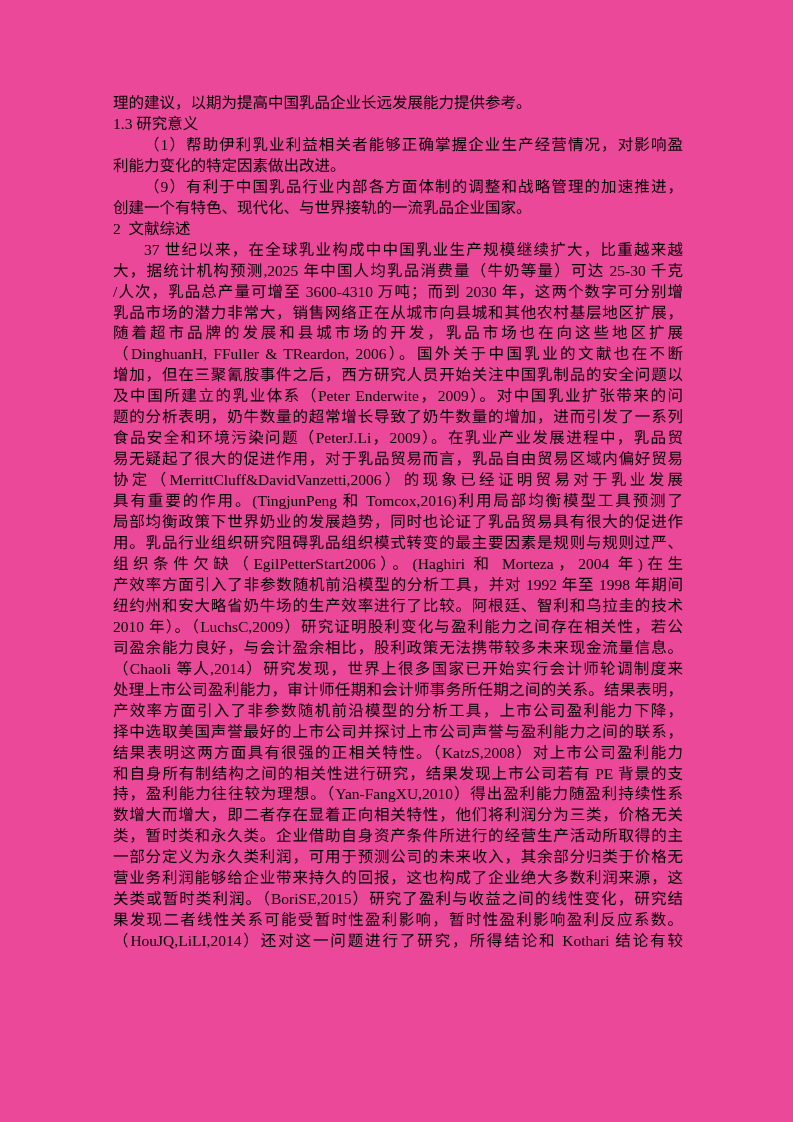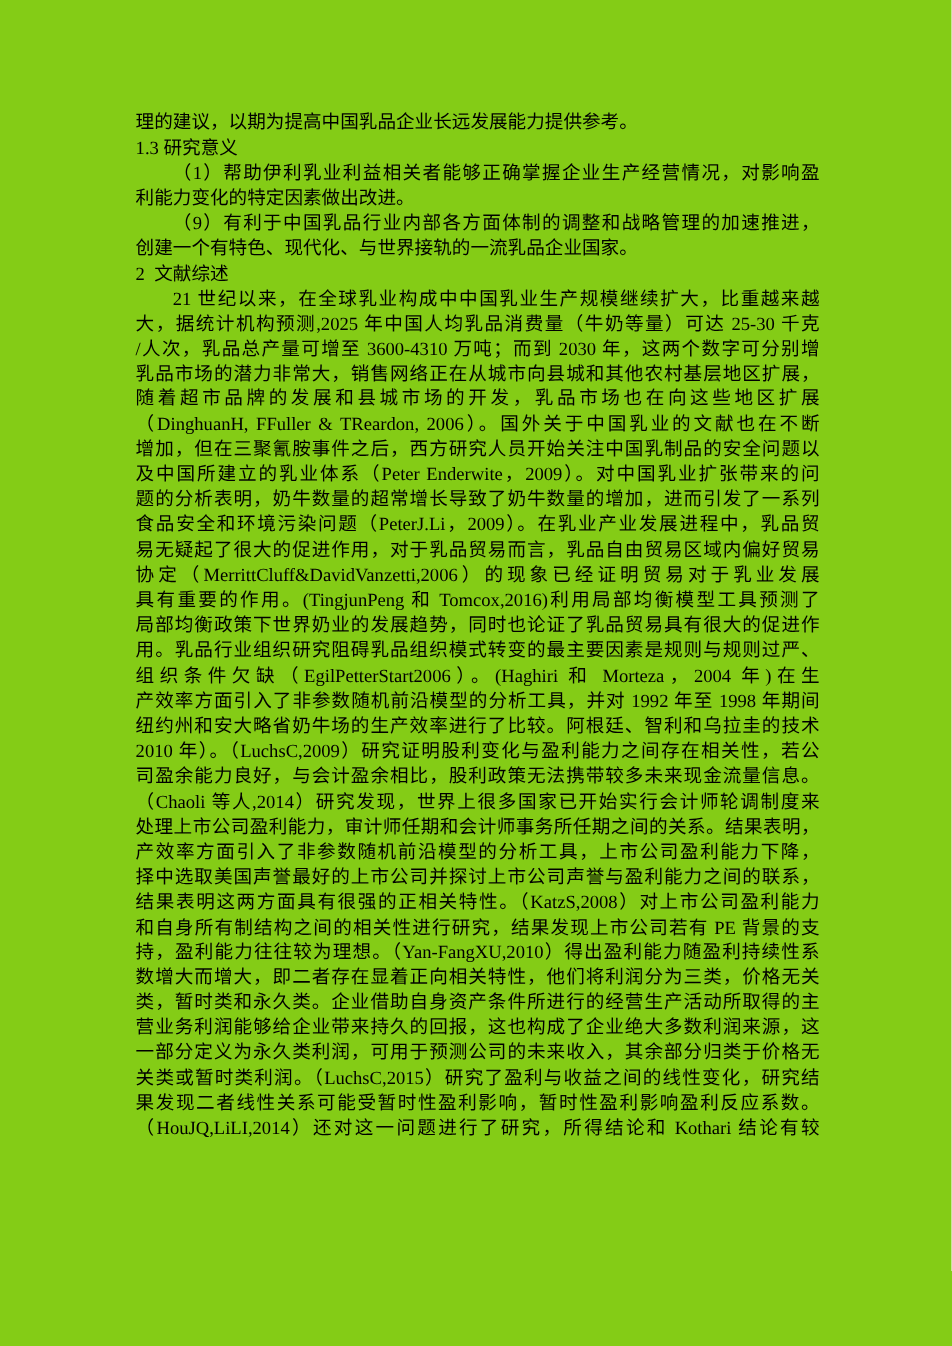--- a/index.html
+++ b/index.html
@@ -4,21 +4,21 @@
 <style>
   html, body {
     margin: 0;
     padding: 0;
     background: #ffffff;
   }
   .page {
     position: relative;
     width: 793px;
     height: 1122px;
-    background: #84cc16;
+    background: #ec4899;
     overflow: hidden;
   }
   .text-block {
     position: absolute;
     left: 113px;
     top: 93px;
     width: 570px;
   }
   .line {
     font-family: "Liberation Serif", "DejaVu Serif", serif;
@@ -45,21 +45,21 @@
 
 <div class="page">
   <div class="text-block">
       <div class="line left">理的建议，以期为提高中国乳品企业长远发展能力提供参考。</div>
       <div class="line left">1.3 研究意义</div>
       <div class="line justify indent">（1）帮助伊利乳业利益相关者能够正确掌握企业生产经营情况，对影响盈</div>
       <div class="line left">利能力变化的特定因素做出改进。</div>
       <div class="line justify indent">（9）有利于中国乳品行业内部各方面体制的调整和战略管理的加速推进，</div>
       <div class="line left">创建一个有特色、现代化、与世界接轨的一流乳品企业国家。</div>
       <div class="line left">2  文献综述</div>
-      <div class="line justify indent">21 世纪以来，在全球乳业构成中中国乳业生产规模继续扩大，比重越来越</div>
+      <div class="line justify indent">37 世纪以来，在全球乳业构成中中国乳业生产规模继续扩大，比重越来越</div>
       <div class="line justify">大，据统计机构预测,2025 年中国人均乳品消费量（牛奶等量）可达 25-30 千克</div>
       <div class="line justify">/人次，乳品总产量可增至 3600-4310 万吨；而到 2030 年，这两个数字可分别增</div>
       <div class="line justify">乳品市场的潜力非常大，销售网络正在从城市向县城和其他农村基层地区扩展，</div>
       <div class="line justify">随着超市品牌的发展和县城市场的开发，乳品市场也在向这些地区扩展</div>
       <div class="line justify">（DinghuanH, FFuller &amp; TReardon, 2006）。国外关于中国乳业的文献也在不断</div>
       <div class="line justify">增加，但在三聚氰胺事件之后，西方研究人员开始关注中国乳制品的安全问题以</div>
       <div class="line justify">及中国所建立的乳业体系（Peter Enderwite，2009）。对中国乳业扩张带来的问</div>
       <div class="line justify">题的分析表明，奶牛数量的超常增长导致了奶牛数量的增加，进而引发了一系列</div>
       <div class="line justify">食品安全和环境污染问题（PeterJ.Li，2009）。在乳业产业发展进程中，乳品贸</div>
       <div class="line justify">易无疑起了很大的促进作用，对于乳品贸易而言，乳品自由贸易区域内偏好贸易</div>
@@ -74,19 +74,19 @@
       <div class="line justify">司盈余能力良好，与会计盈余相比，股利政策无法携带较多未来现金流量信息。</div>
       <div class="line justify">（Chaoli 等人,2014）研究发现，世界上很多国家已开始实行会计师轮调制度来</div>
       <div class="line justify">处理上市公司盈利能力，审计师任期和会计师事务所任期之间的关系。结果表明，</div>
       <div class="line justify">产效率方面引入了非参数随机前沿模型的分析工具，上市公司盈利能力下降，</div>
       <div class="line justify">择中选取美国声誉最好的上市公司并探讨上市公司声誉与盈利能力之间的联系，</div>
       <div class="line justify">结果表明这两方面具有很强的正相关特性。（KatzS,2008）对上市公司盈利能力</div>
       <div class="line justify">和自身所有制结构之间的相关性进行研究，结果发现上市公司若有 PE 背景的支</div>
       <div class="line justify">持，盈利能力往往较为理想。（Yan-FangXU,2010）得出盈利能力随盈利持续性系</div>
       <div class="line justify">数增大而增大，即二者存在显着正向相关特性，他们将利润分为三类，价格无关</div>
       <div class="line justify">类，暂时类和永久类。企业借助自身资产条件所进行的经营生产活动所取得的主</div>
+      <div class="line justify">一部分定义为永久类利润，可用于预测公司的未来收入，其余部分归类于价格无</div>
       <div class="line justify">营业务利润能够给企业带来持久的回报，这也构成了企业绝大多数利润来源，这</div>
-      <div class="line justify">一部分定义为永久类利润，可用于预测公司的未来收入，其余部分归类于价格无</div>
-      <div class="line justify">关类或暂时类利润。（LuchsC,2015）研究了盈利与收益之间的线性变化，研究结</div>
+      <div class="line justify">关类或暂时类利润。（BoriSE,2015）研究了盈利与收益之间的线性变化，研究结</div>
       <div class="line justify">果发现二者线性关系可能受暂时性盈利影响，暂时性盈利影响盈利反应系数。</div>
       <div class="line justify">（HouJQ,LiLI,2014）还对这一问题进行了研究，所得结论和 Kothari 结论有较</div>
     </div>
 </div>
 
 </body></html>

